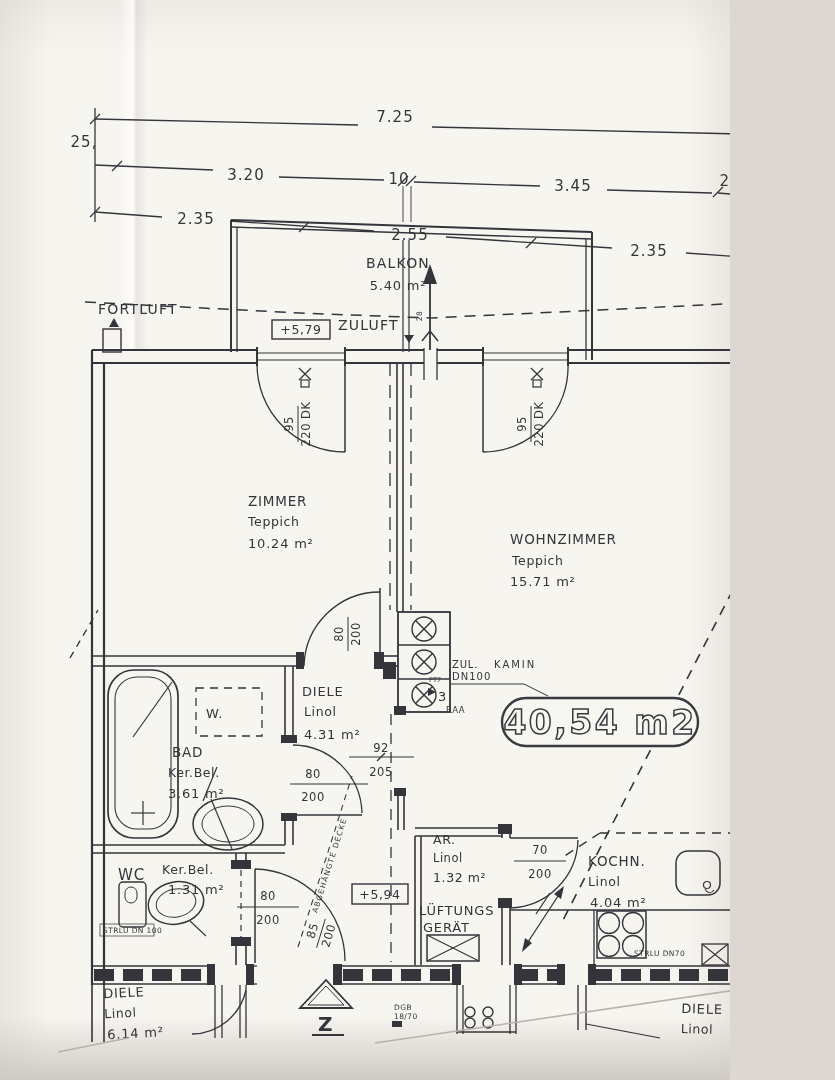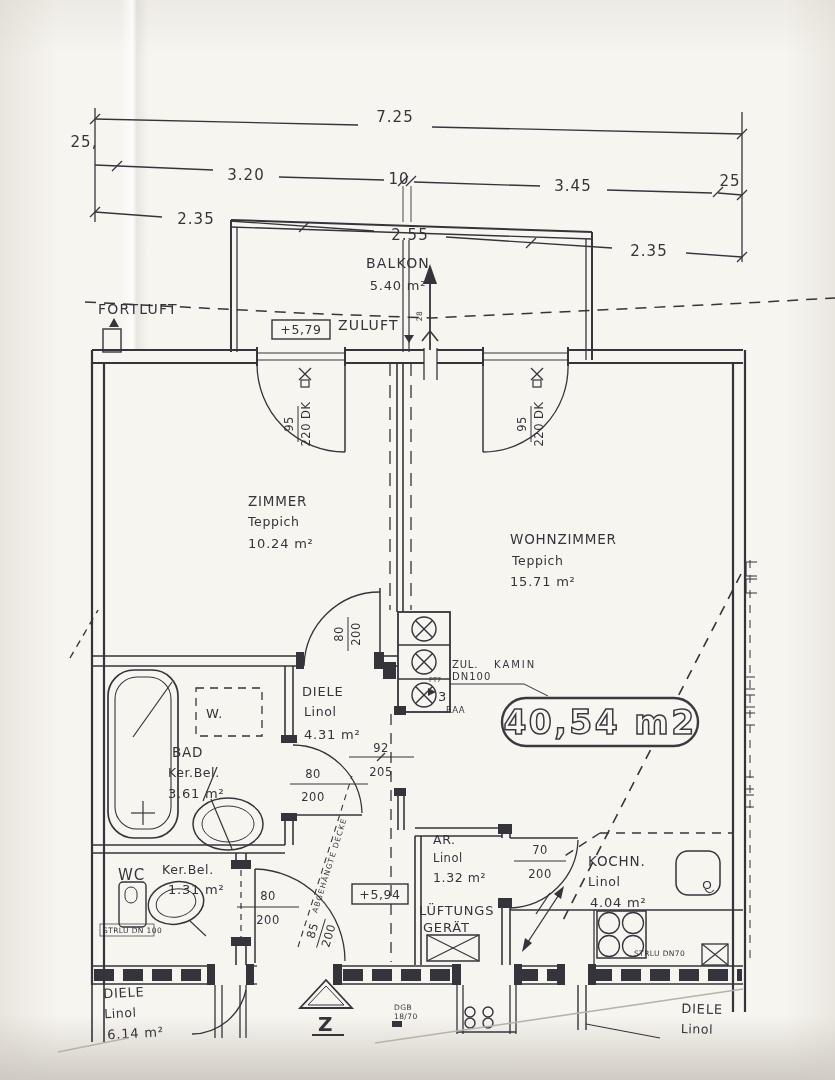--- a/index.html
+++ b/index.html
@@ -1,17 +1,17 @@
 <!DOCTYPE html>
 <html><head>
 <meta charset="utf-8">
 <style>
   html,body{margin:0;padding:0;background:#dcd8d1;}
   .paper{
-    position:relative;width:835px;height:1080px;overflow:hidden;
+    position:relative;width:730px;height:1080px;overflow:hidden;
     background:
       linear-gradient(90deg, rgba(205,200,190,.35), rgba(255,255,255,0) 7%),
       linear-gradient(270deg, rgba(210,205,196,.35), rgba(255,255,255,0) 6%),
       linear-gradient(180deg, rgba(214,210,202,.30), rgba(255,255,255,0) 5%),
       linear-gradient(0deg, #cfcbc3, rgba(255,255,255,0) 6%),
       #f7f5f0;
     font-family:"DejaVu Sans", sans-serif;
   }
   .crease{
     position:absolute;left:120px;top:0;width:28px;height:350px;

